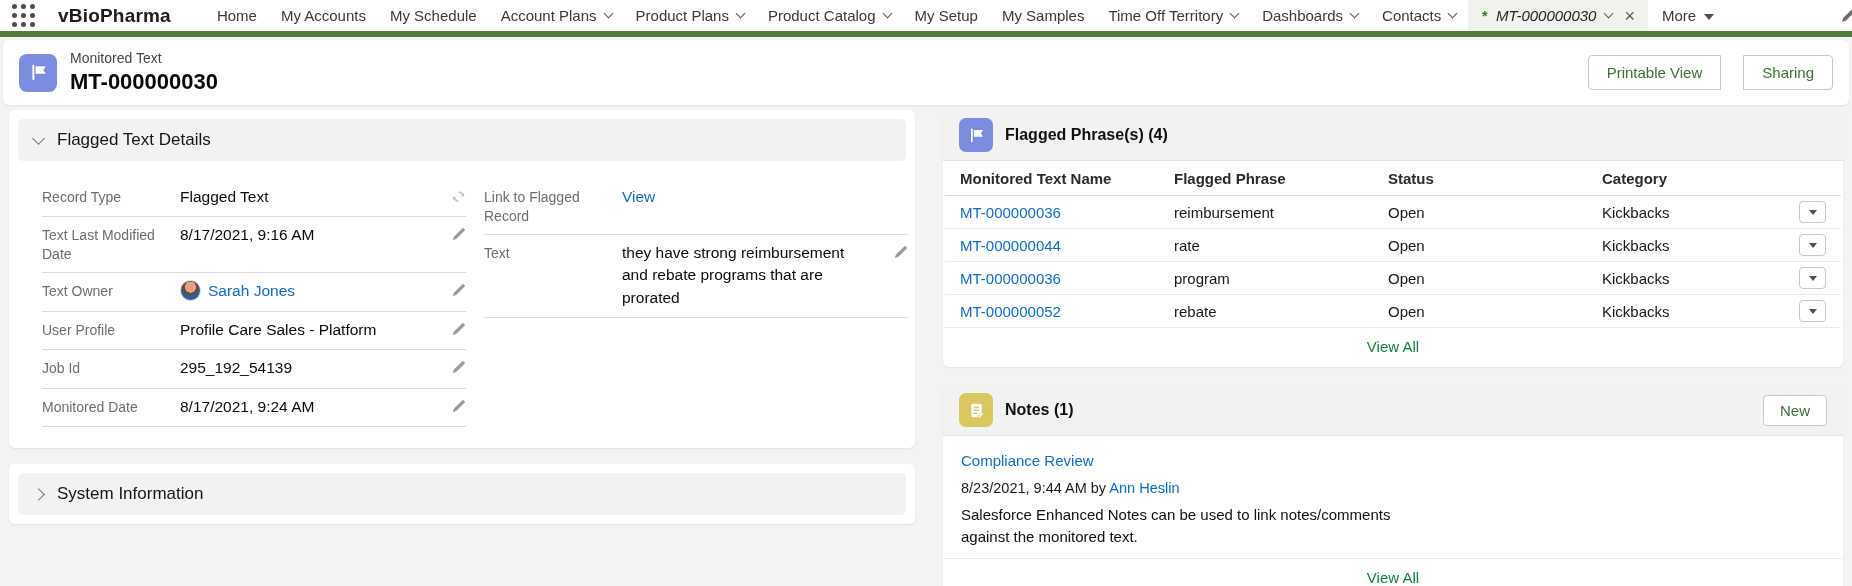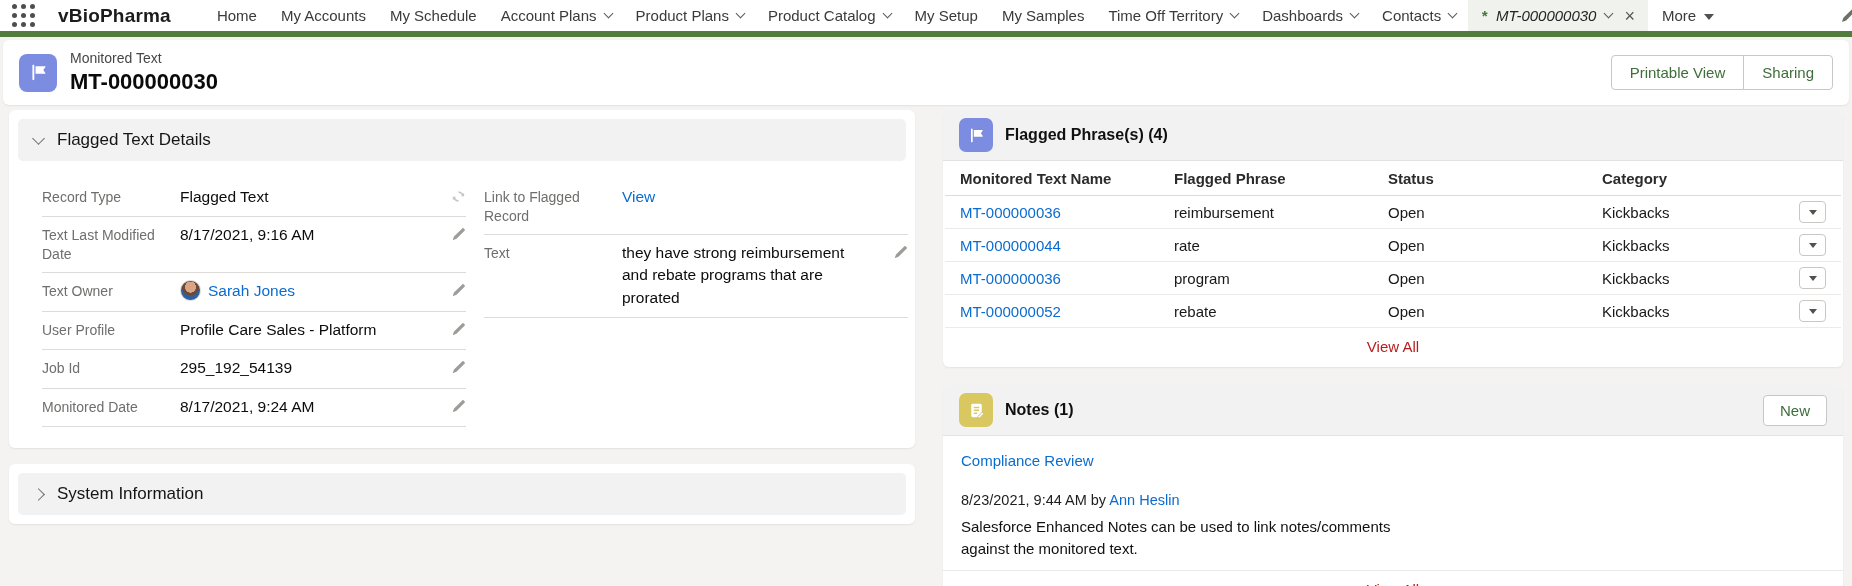--- a/index.html
+++ b/index.html
@@ -33,21 +33,21 @@
 
   .greenbar { height:6px; background:#547b3e; }
 
   
   .page-header { margin:3px; background:#fff; border-radius:6px; box-shadow:0 1px 2px rgba(0,0,0,.08);
                  padding:10px 16px; display:flex; align-items:center; }
   .entity-icon { width:38px; height:38px; border-radius:8px; background:#7b8ce1; display:flex;
                  align-items:center; justify-content:center; margin-right:13px; flex:none; }
   .entity-label { font-size:14px; color:#464646; margin-bottom:3px; }
   .record-title { font-size:22px; font-weight:bold; color:#0a0a0a; }
-  .header-actions { margin-left:auto; display:flex; }
+  .header-actions { margin-left:auto; display:flex;gap:23px; }
   .btn { background:#fff; border:1px solid #c9c7c5; color:#3e6e39; font-size:15px;
          padding:8px 18px; cursor:pointer; font-family:inherit; }
   .btn-group .btn:first-child { border-radius:4px 0 0 4px; }
   .btn-group .btn:last-child  { border-radius:0 4px 4px 0; margin-left:-1px; }
 
   
   .main { display:flex; align-items:flex-start; padding:0 9px; margin-top:5px; }
   .col-left  { width:906px; flex:none; }
   .col-right { flex:1; min-width:0; margin-left:28px; }
   .card { background:#fff; border-radius:6px; box-shadow:0 1px 2px rgba(0,0,0,.07); }
@@ -83,26 +83,26 @@
 
   .ptable { padding:0 2px; }
   .prow { display:grid; grid-template-columns:214px 214px 214px 1fr 46px; align-items:center;
           padding:0 15px; height:33px; border-bottom:1px solid #ebeae8; font-size:15px; }
   .prow.phead { height:35px; font-weight:bold; color:#2b2b2b; border-bottom:1px solid #dddbda; }
   .prow a { color:#0a6cd0; }
   .row-dd { width:27px; height:22px; border:1px solid #c9c7c5; border-radius:4px; background:#fff;
             display:flex; align-items:center; justify-content:center; cursor:pointer; justify-self:end; }
   .row-dd .tri-down { border-left-width:4px; border-right-width:4px; border-top-width:5px; margin-top:1px; }
   .view-all { text-align:center; padding:10px 0 12px; font-size:15px; }
-  .view-all a { color:#b91c1c; }
+  .view-all a { color:#15803d; }
 
   .notes-card { margin-top:18px; }
   .note-body { padding:16px 18px 10px; }
   .note-title a { font-size:15px; color:#0a6cd0; }
-  .note-meta { font-size:14.5px; color:#1d1d1d; margin-top:22px; }
+  .note-meta { font-size:14.5px; color:#1d1d1d; margin-top:10px; }
   .note-meta a { color:#0a6cd0; }
   .note-text { font-size:15px; color:#111; margin-top:8px; line-height:1.45; max-width:458px; }
   .note-foot { border-top:1px solid #ebeae8; }
 </style>
 </head>
 <body>
 
 <header class="topnav">
   <div class="waffle">
     <i></i>

